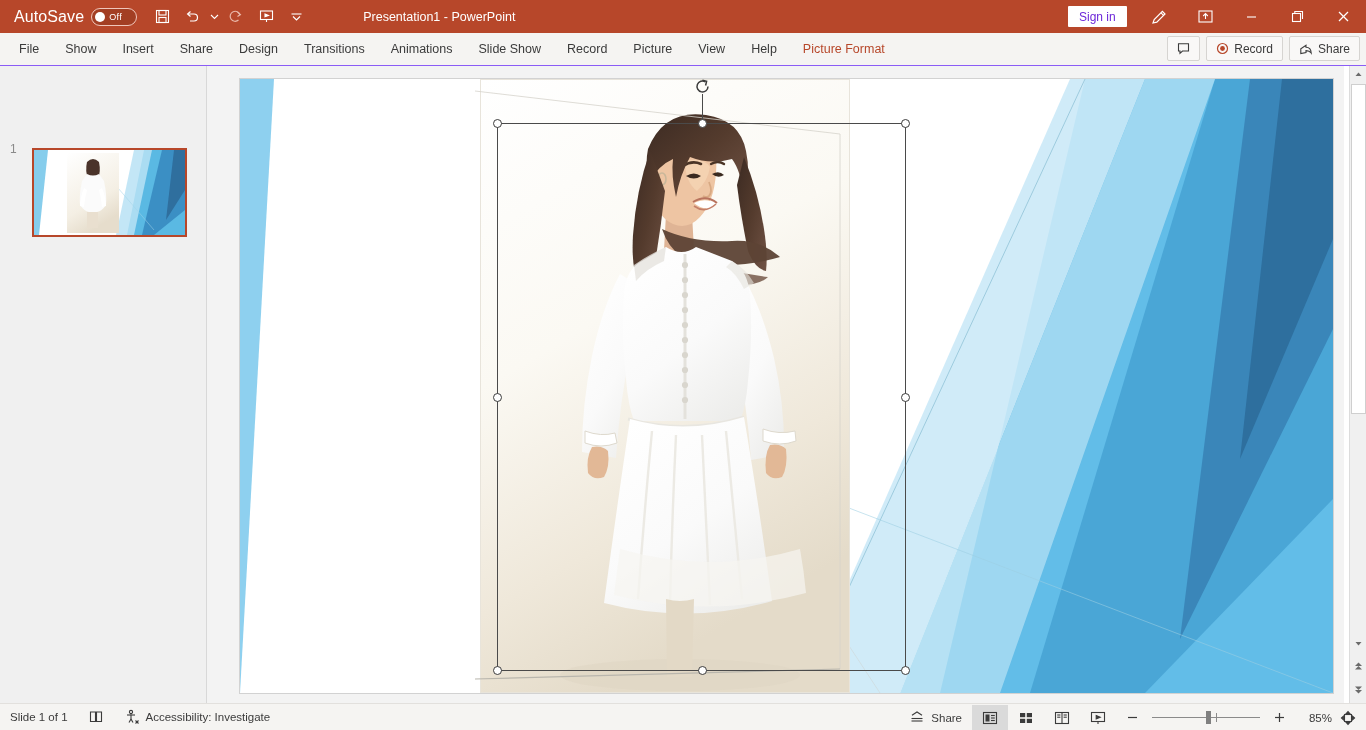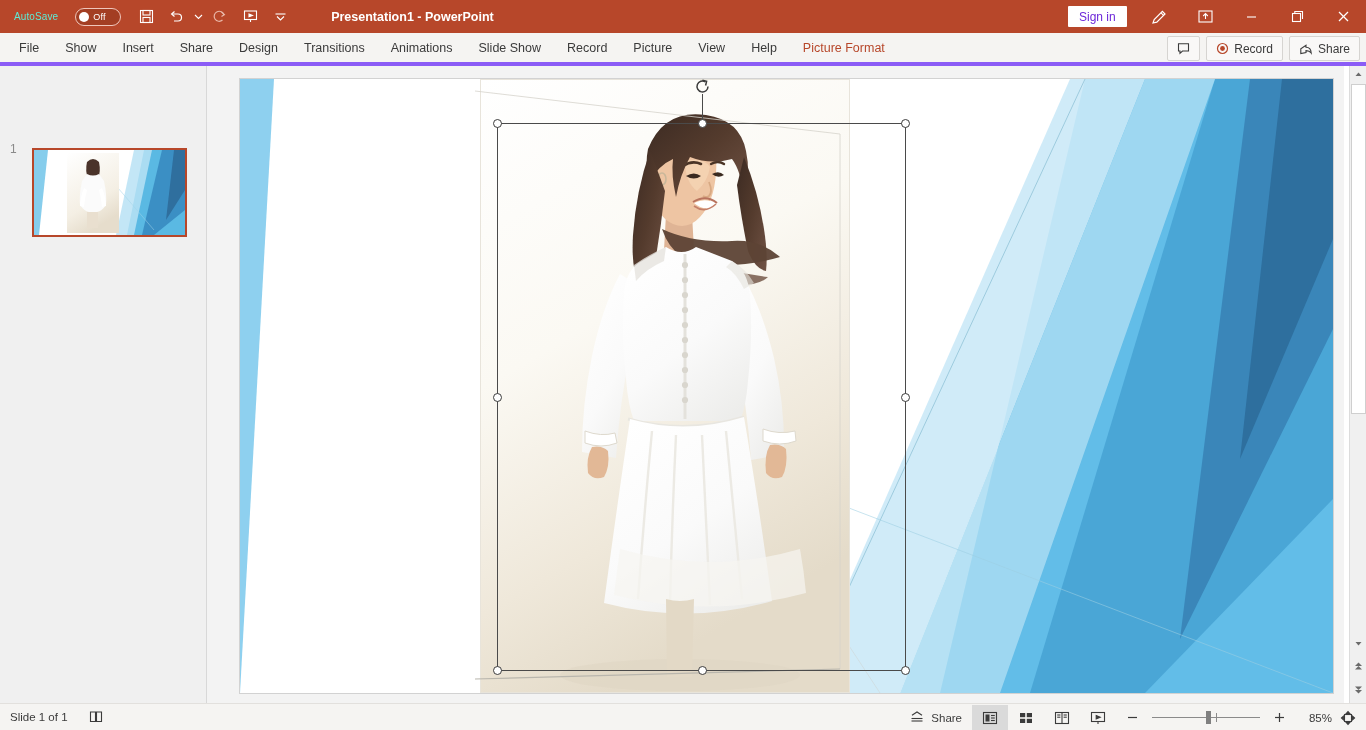--- a/index.html
+++ b/index.html
@@ -11,41 +11,41 @@
   }
 
   
   #titlebar {
     position: absolute; left: 0; top: 0; width: 1366px; height: 33px;
     background: #b7472a;
     display: flex; align-items: center;
     color: #ffffff;
   }
   .tb-autosave-label {
-    font-size: 10px; color: #5eead4; margin-left: 14px; letter-spacing: .1px;
+    font-size: 16px; color: #ffffff; margin-left: 14px; letter-spacing: .1px;
   }
   .tb-toggle {
     width: 46px; height: 18px; border-radius: 9px;
     border: 1px solid #f0c6bb; background: #a33e23;
-    margin-left: 17px; display: flex; align-items: center; position: relative;
+    margin-left: 7px; display: flex; align-items: center; position: relative;
   }
   .tb-toggle .knob {
     width: 10px; height: 10px; border-radius: 50%; background: #ffffff;
     margin-left: 3px;
   }
   .tb-toggle .off-text {
     font-size: 9px; color: #ffffff; margin-left: 4px; letter-spacing: .3px;
   }
   .tb-icon {
     width: 30px; height: 33px; display: flex; align-items: center; justify-content: center;
     color: #ffffff;
   }
   .tb-icon svg { display: block; }
   #tb-title {
-    font-size: 12.5px; color: #ffffff; margin-left: 36px; white-space: nowrap; font-weight: bold;
+    font-size: 12.5px; color: #ffffff; margin-left: 52px; white-space: nowrap;
   }
   #tb-search {
     position: absolute; left: 508px; top: 5px; width: 366px; height: 23px;
     background: #edc8bc; border-radius: 2px;
     display: flex; align-items: center;
   }
   #tb-search .s-icon { margin-left: 9px; width: 16px; height: 16px; color: #3b2218; }
   #tb-search .s-text { font-size: 12px; color: #4a2a1e; margin-left: 10px; }
   #tb-signin {
     position: absolute; left: 1068px; top: 6px; height: 21px;
@@ -53,21 +53,21 @@
     display: flex; align-items: center; padding: 0 11px; border-radius: 1px;
   }
   .tb-right-icon {
     position: absolute; top: 0; height: 33px; width: 46px;
     display: flex; align-items: center; justify-content: center; color: #fff;
   }
 
   
   #ribbon {
     position: absolute; left: 0; top: 33px; width: 1366px; height: 33px;
-    background: #f5f4f2; border-bottom: 4px solid #8b5cf6;
+    background: #f5f4f2; border-bottom: 1px solid #8b5cf6;
     display: flex; align-items: center;
   }
   .tab {
     font-size: 12.5px; color: #3b3b3b; padding: 0 13px; height: 33px;
     display: flex; align-items: center; white-space: nowrap;
   }
   .tab.accent { color: #b7472a; }
   .ribbon-right { position: absolute; right: 6px; top: 3px; display: flex; align-items: center; gap: 6px; }
   .rbtn {
     height: 25px; border: 1px solid #d6d4d1; background: #f9f8f7;
@@ -523,20 +523,32 @@
   <div class="sb-item">
     <span>Slide 1 of 1</span>
   </div>
   <div class="sb-item">
     <svg width="16" height="16" viewBox="0 0 16 16" fill="none" stroke="#3b3b3b" stroke-width="1.1">
       <path d="M2.5 3 H7.5 V12.5 H2.5 Z"></path>
         <path d="M8.5 3 H13.5 V12.5 H8.5 Z"></path>
         <path d="M8 3 V12.5"></path>
     </svg>
   </div>
+  <div class="sb-item">
+    <svg width="16" height="16" viewBox="0 0 16 16" fill="none" stroke="#3b3b3b" stroke-width="1.1">
+      <circle cx="7" cy="3" r="1.6"></circle>
+        <path d="M3 6 H11"></path>
+        <path d="M7 5.5 V10"></path>
+      <path d="M7 10 L5 13.5"></path>
+        <path d="M7 10 L9 13.5"></path>
+      <path d="M11.5 11.5 L14.5 14.5"></path>
+        <path d="M14.5 11.5 L11.5 14.5"></path>
+    </svg>
+    <span>Accessibility: Investigate</span>
+  </div>
 
   <div class="sb-right">
     <div class="sb-item">
       <svg width="16" height="16" viewBox="0 0 16 16" fill="none" stroke="#3b3b3b" stroke-width="1.1">
         <path d="M3 5.2 L8 2 L13 5.2"></path>
           <path d="M2.5 8.5 H13.5"></path>
           <path d="M2.5 11 H13.5"></path>
       </svg>
       <span>Share</span>
     </div>

